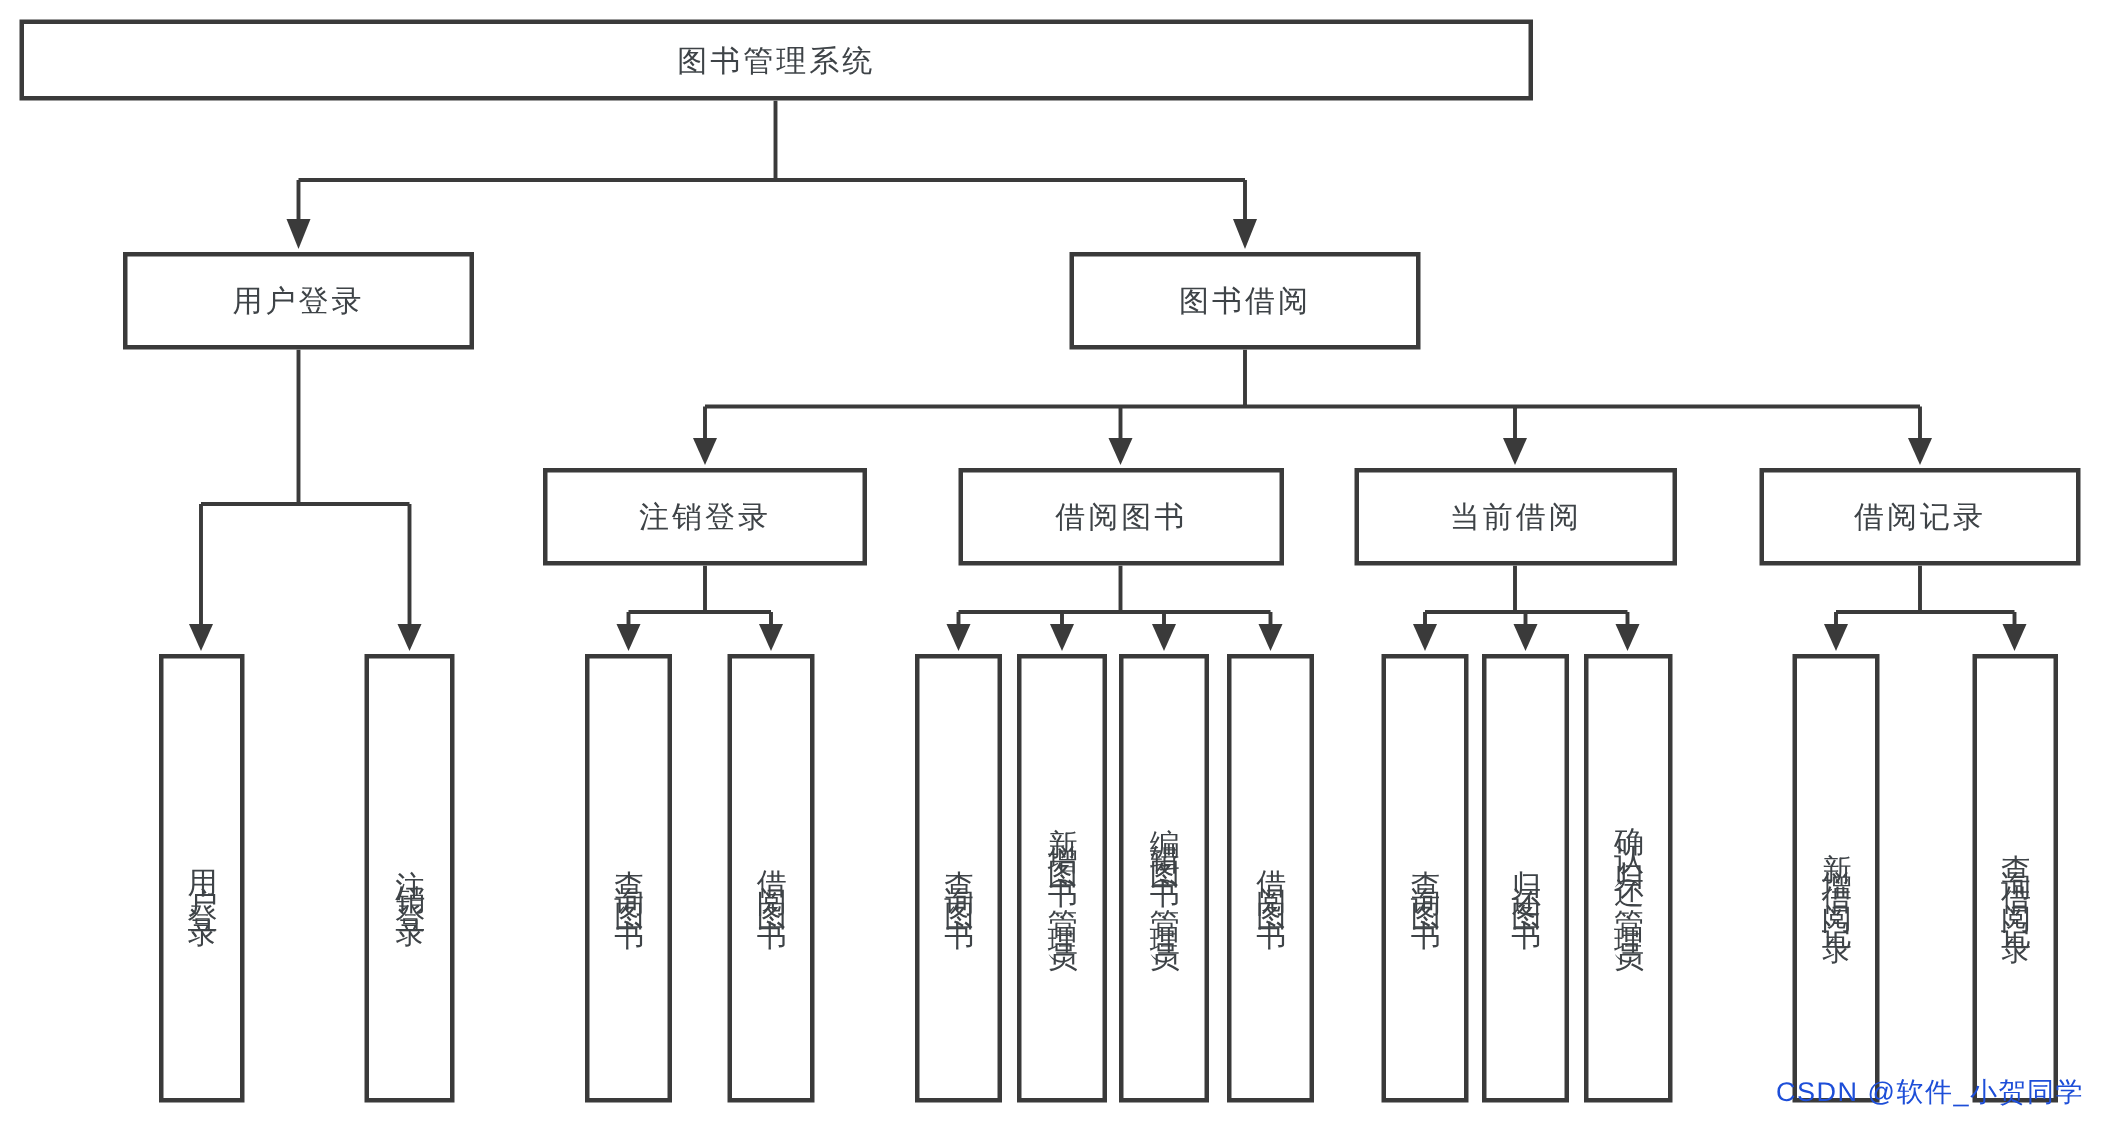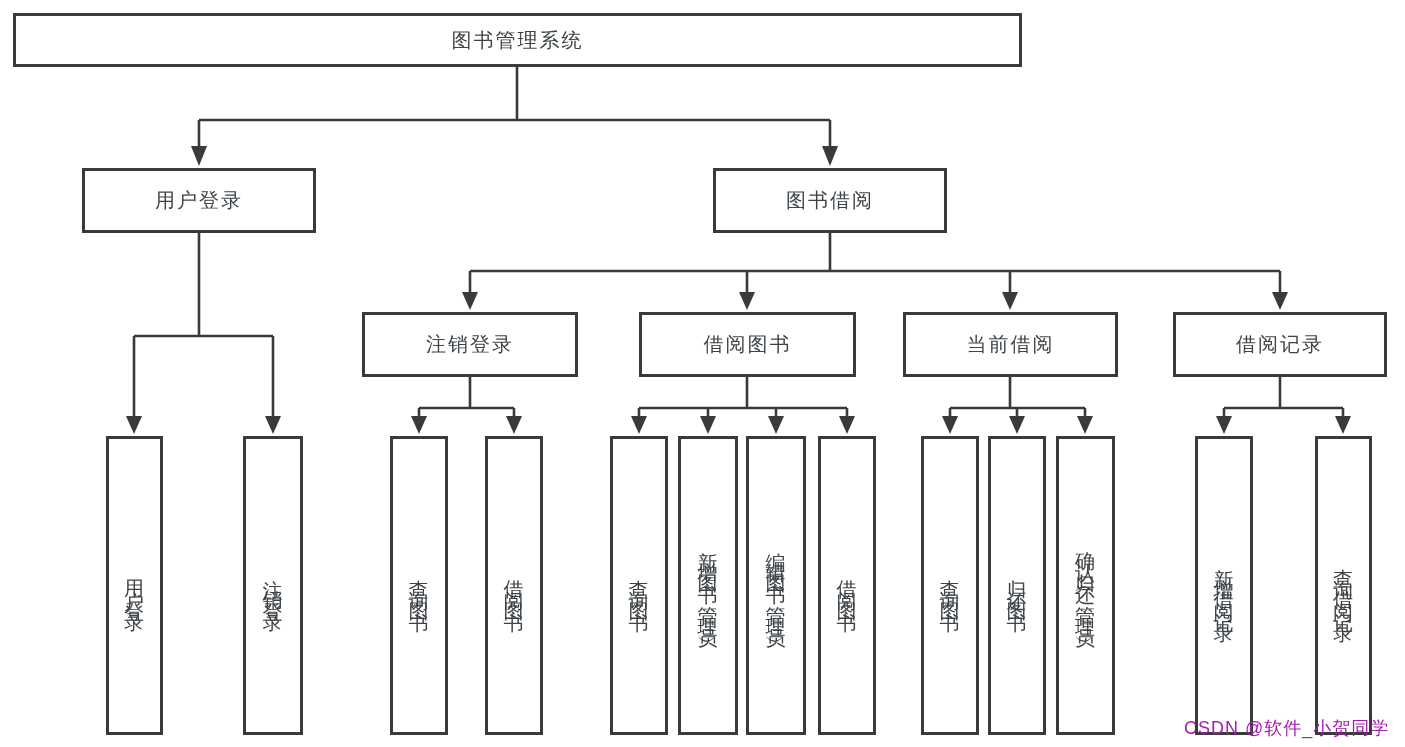--- a/index.html
+++ b/index.html
@@ -54,21 +54,21 @@
     text-orientation: mixed;
     letter-spacing: 0.55em;
     line-height: 1;
     max-height: 100%;
   }
   .watermark {
     position: absolute;
     left: 1184px;
     top: 716px;
     font-size: 18px;
-    color: #a21caf;
+    color: #1d4ed8;
     letter-spacing: 1px;
     white-space: nowrap;
     z-index: 5;
   }
 </style>
 </head>
 <body>
 
 <div class="canvas">
 

